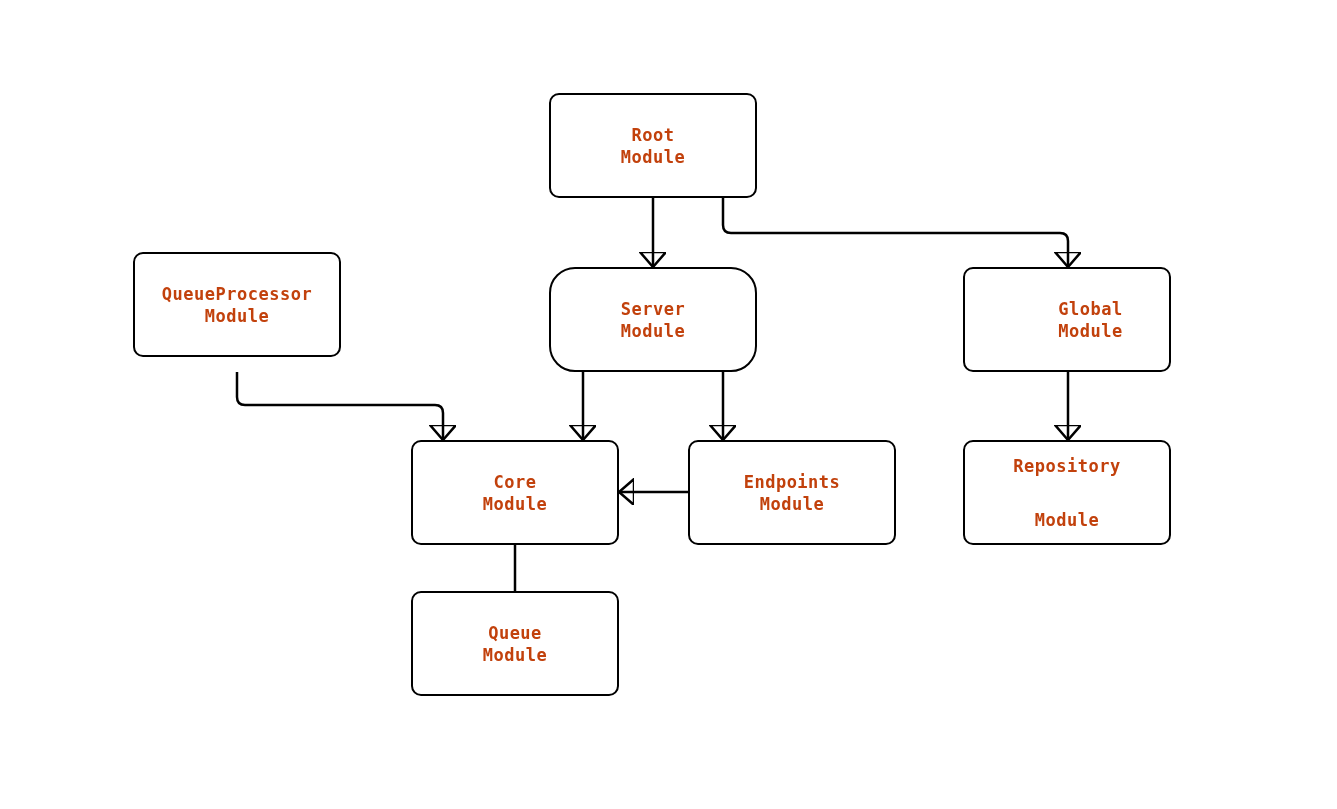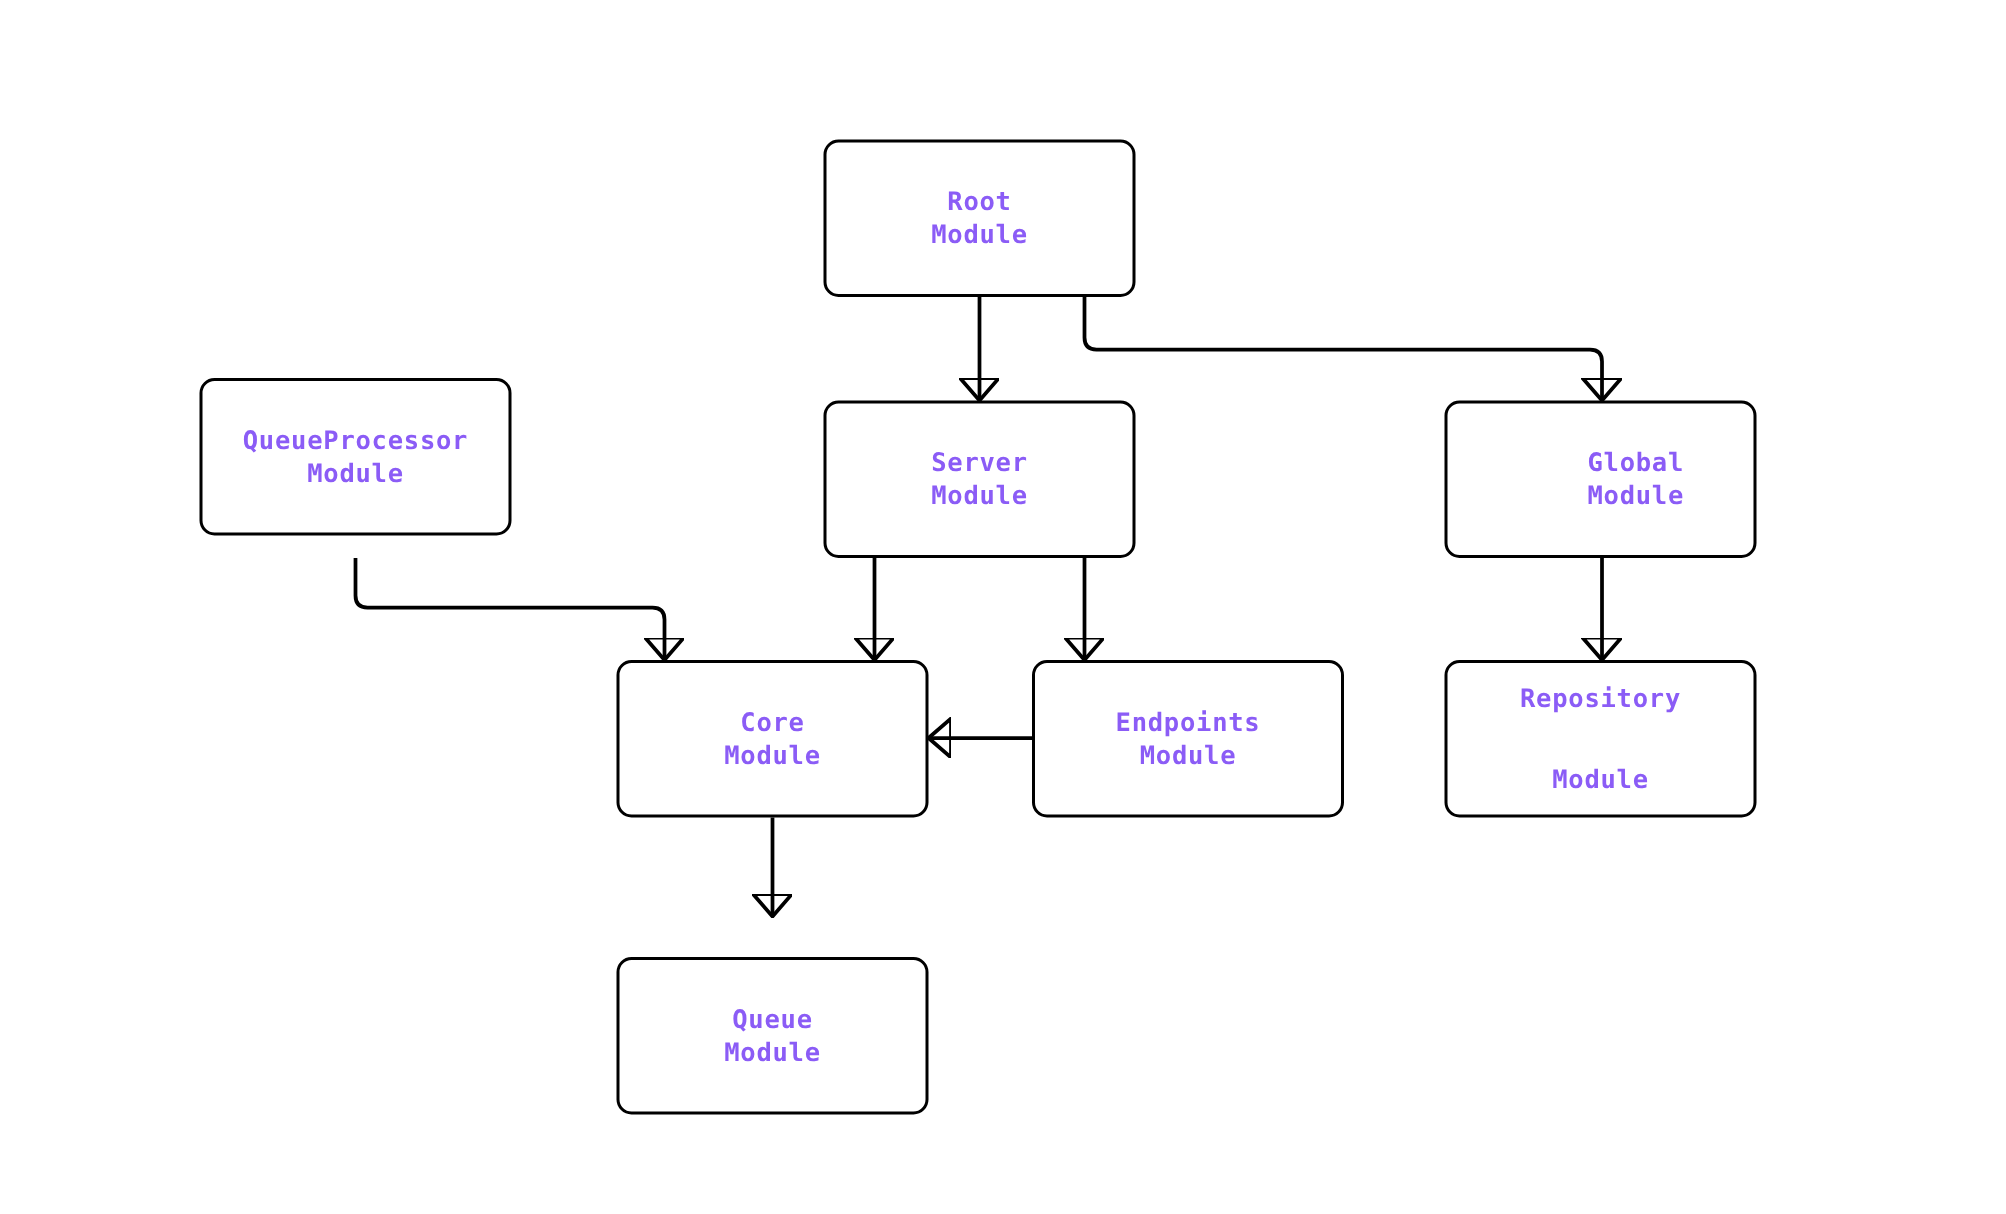--- a/index.html
+++ b/index.html
@@ -35,35 +35,35 @@
     height: 105px;
     box-sizing: border-box;
     background: #ffffff;
     border: 2.5px solid #000000;
     border-radius: 10px;
     display: flex;
     flex-direction: column;
     align-items: center;
     justify-content: center;
     text-align: center;
-    color: #8b5cf6;
+    color: #c2410c;
     font-size: 17px;
     font-weight: bold;
     line-height: 22px;
     letter-spacing: 0.5px;
   }
   
   #node-root          { left: 549px; top:  93px; }
   #node-queueprocessor{ left: 133px; top: 252px; }
-  #node-server        { left: 549px; top: 267px; }
+  #node-server        { left: 549px; top: 267px; border-radius: 26px; }
   #node-global        { left: 963px; top: 267px; padding-left: 47px; }
   #node-core          { left: 411px; top: 440px; text-align: center; }
   #node-endpoints     { left: 688px; top: 440px; }
   #node-repository    { left: 963px; top: 440px; gap: 32px; }
-  #node-queue         { left: 411px; top: 638px; }
+  #node-queue         { left: 411px; top: 591px; }
 </style>
 </head>
 <body>
 
 <div class="canvas">
 
   <svg class="edges-layer" width="1337" height="809" viewBox="0 0 1337 809" xmlns="http://www.w3.org/2000/svg">
     <defs>
       <marker id="arrowhead" markerUnits="userSpaceOnUse" markerWidth="16" markerHeight="27" refX="15" refY="13" orient="auto">
         <path d="M0,0 L15,13 L0,26 Z" fill="#000000" stroke="none"></path>

